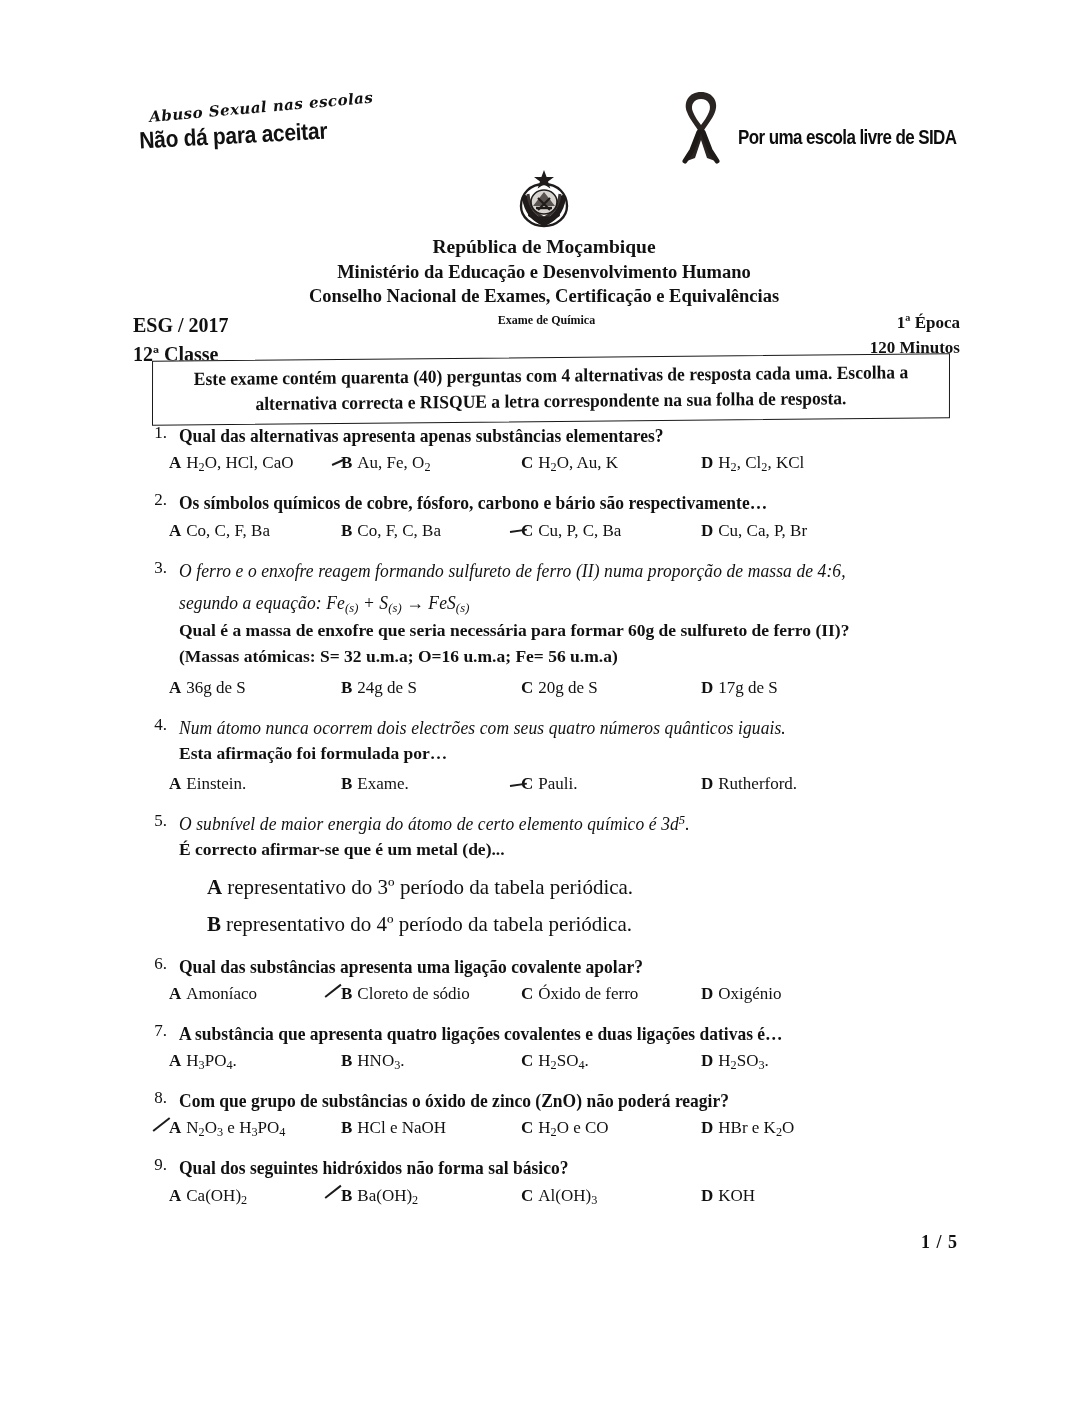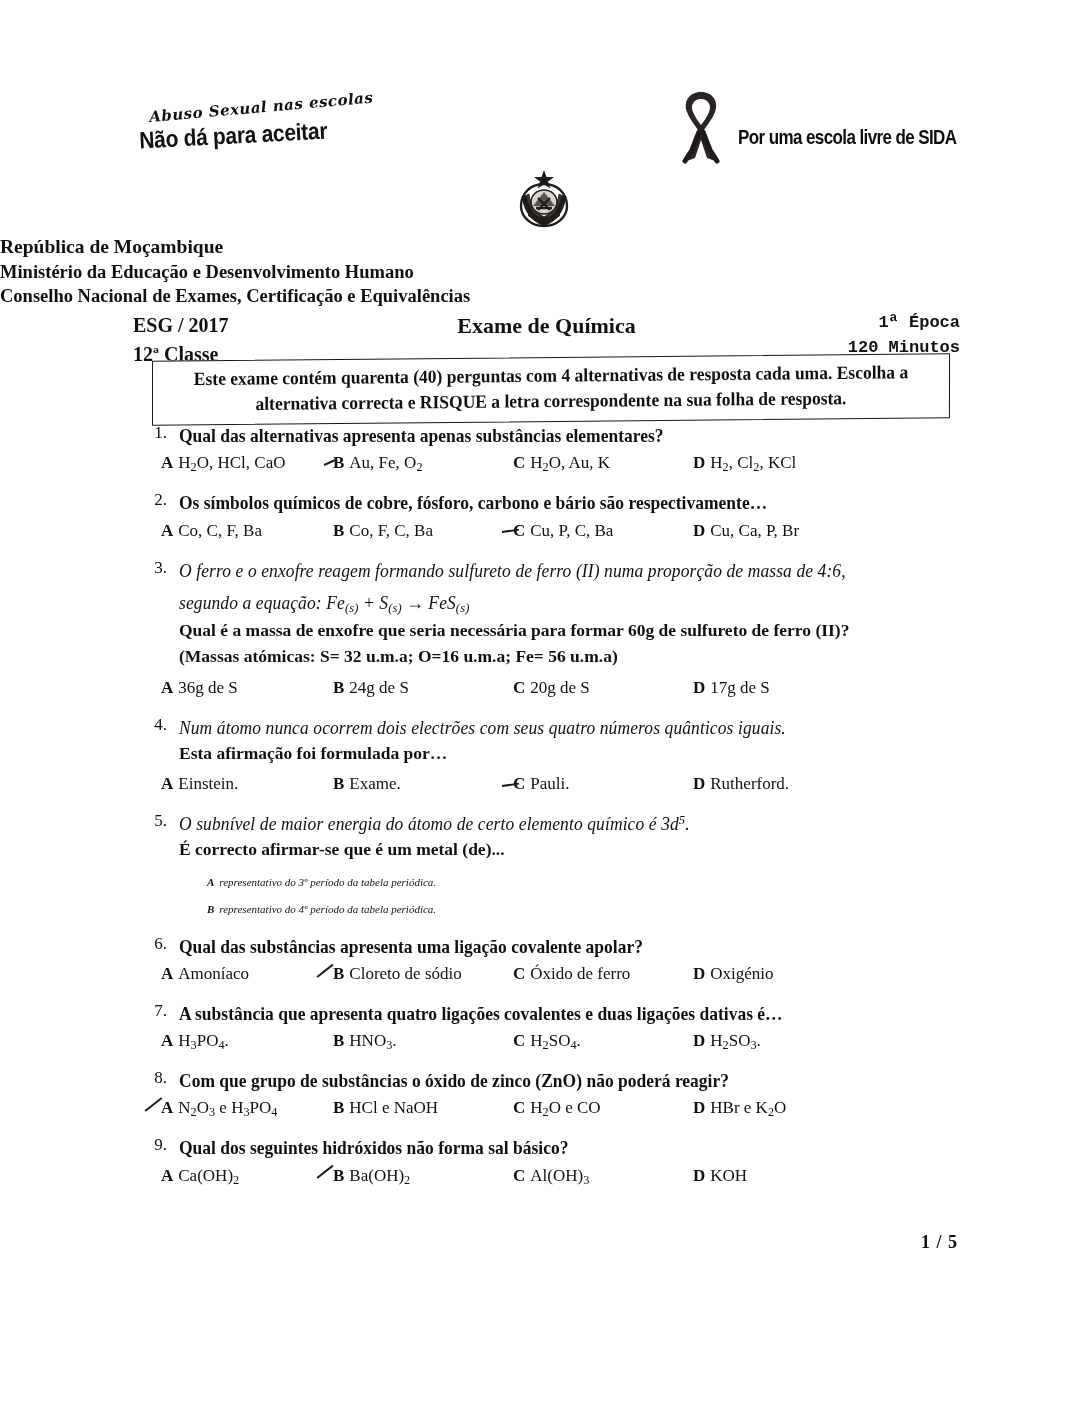--- a/index.html
+++ b/index.html
@@ -82,21 +82,21 @@
   .emblem {
     width: 60px;
     height: 62px;
     display: inline-block;
   }
   .gov-header {
     position: absolute;
     left: 0;
     right: 0;
     top: 234px;
-    text-align: left;
+    text-align: center;
     font-weight: bold;
     line-height: 1.32;
   }
   .gov-header .l1 { font-size: 19.5px; }
   .gov-header .l2 { font-size: 18.5px; }
   .gov-header .l3 { font-size: 18.5px; }
 
   
   .meta {
     position: absolute;
@@ -109,29 +109,28 @@
   .meta .col-left {
     position: absolute;
     left: 0; top: 0;
     font-size: 20px;
     line-height: 1.45;
   }
   .meta .col-center {
     position: absolute;
     left: 0; right: 0; top: 2px;
     text-align: center;
-    font-size: 22px;
+    font-size: 12px;
   }
   .meta .col-right {
     position: absolute;
     right: 0; top: 0;
     text-align: right;
     font-size: 17px;
     line-height: 1.45;
-    font-family: Liberation Mono, monospace;
   }
 
   
   .instr-box {
     position: absolute;
     left: 152px;
     top: 357px;
     width: 798px;
     padding: 6px 14px 9px 14px;
     border: 1.6px solid #1a1a1a;
@@ -189,42 +188,41 @@
     font-size: 17.5px;
     font-weight: bold;
     line-height: 1.5;
   }
 
   
   .opts {
     position: relative;
     height: 32px;
     margin-top: 5px;
-    margin-left: 28px;
+    margin-left: 36px;
   }
   .opt {
     position: absolute;
     top: 0;
     font-size: 17px;
     white-space: nowrap;
   }
   .opt .ltr { font-weight: bold; margin-right: 5px; }
   .opt.c1 { left: 0px; }
   .opt.c2 { left: 172px; }
   .opt.c3 { left: 352px; }
   .opt.c4 { left: 532px; }
 
   
   .opts-stack { margin-left: 28px; margin-top: 6px; }
   .opts-stack .opt-line {
     position: relative;
-    font-size: 11px;
+    font-size: 21px;
     line-height: 1.0;
     padding: 8px 0;
-    font-style: italic;
   }
   .opts-stack .ltr { font-weight: bold; margin-right: 5px; }
 
   
   .strike {
     position: relative;
     display: inline-block;
   }
   .strike::after {
     content: "";

